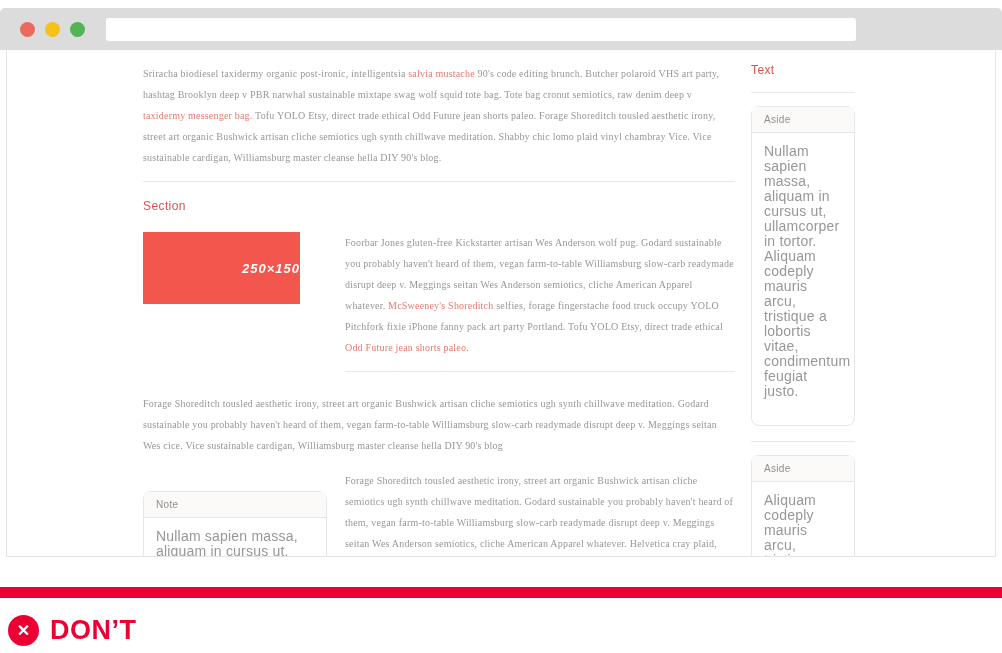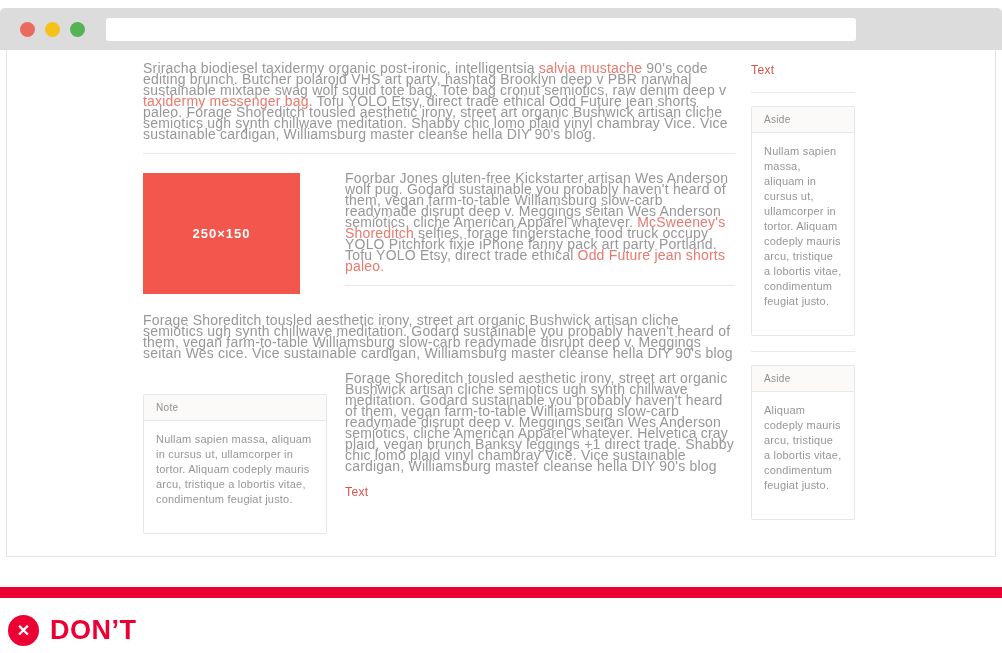--- a/index.html
+++ b/index.html
@@ -16,38 +16,38 @@
     border-radius:5px 5px 0 0;}
   .dots{position:absolute; left:20px; top:13.5px; display:flex; gap:10px;}
   .dot{width:15px; height:15px; border-radius:50%; display:inline-block;}
   .dot.red{background:var(--dot-red);} .dot.yellow{background:var(--dot-yellow);} .dot.green{background:var(--dot-green);}
   .urlbar{position:absolute; left:106px; top:9.5px; width:750px; height:23px;
     background:#fff; border-radius:3px;}
   .page{margin:0 6px; height:507px; background:#fff;
     border:1px solid var(--page-border); border-top:none;
     display:flex; align-items:flex-start; overflow:hidden;}
   .main{width:592px; margin-left:136px; padding-top:13px;}
-  .para{font-size:14px; line-height:11px; color:var(--body-text); letter-spacing:0.2px;}
+  .para{font-size:10px; line-height:21px; color:var(--body-text); letter-spacing:0.2px;font-family:Liberation Serif, serif;}
   .link{color:var(--link-red); text-decoration:none; cursor:pointer;}
   .rule{border:none; border-top:1px solid var(--divider); height:0;}
   .main > .rule{margin:13px 0 0 0;}
   .heading{font-size:12px; font-weight:normal; color:var(--heading-red);
     letter-spacing:0.4px; margin-top:17px;}
   .media-row{display:flex; margin-top:19px;}
-  .placeholder{width:157px; height:121px; background:var(--placeholder-bg);
-    display:flex; align-items:center; justify-content:center; flex:none;}
+  .placeholder{width:157px; height:72px; background:var(--placeholder-bg);
+    display:flex; align-items:center; justify-content:flex-end; flex:none;font-style:italic;}
   .placeholder span{color:var(--placeholder-text); font-size:13px; font-weight:bold; letter-spacing:1px;}
   .media-text{width:390px; margin-left:45px;}
   .media-text .rule{margin-top:13px;}
   .para-wide{margin-top:21px;}
   .bottom-row{display:flex; margin-top:14px;}
-  .box{border:1px solid var(--box-border); border-radius:2px; background:#fff;}
+  .box{border:1px solid var(--box-border); border-radius:8px; background:#fff;}
   .box-header{background:var(--box-header-bg); border-bottom:1px solid var(--box-border);
     padding:7px 12px; font-size:10px; color:#8f8f8f; letter-spacing:0.3px;}
-  .box-body{padding:11px 12px 26px 12px; font-size:11px; line-height:15px;
+  .box-body{padding:11px 12px 26px 12px; font-size:14px; line-height:15px;
     color:var(--body-text); letter-spacing:0.2px;}
   .note{width:184px; flex:none;margin-top:21px;}
   .bottom-right{width:390px; margin-left:18px;}
   .bottom-right .heading{margin-top:13px;}
   .sidebar{width:104px; margin-left:16px; padding-top:13px;}
   .sidebar .heading{margin-top:0;}
   .sidebar .rule{margin-top:15px;}
   .aside-box{margin-top:13px;}
   .red-bar{margin-top:30px; width:1002px; height:11px; background:var(--dont-red);}
   .verdict{display:flex; align-items:center; margin:17px 0 0 8px;}
@@ -70,20 +70,21 @@
     <div class="urlbar"></div>
   </div>
 
   <div class="page">
     <div class="main">
 
       <p class="para"><span>Sriracha biodiesel taxidermy organic post-ironic, intelligentsia </span><a class="link">salvia mustache</a><span> 90's code editing brunch. Butcher polaroid VHS art party, hashtag Brooklyn deep v PBR narwhal sustainable mixtape swag wolf squid tote bag. Tote bag cronut semiotics, raw denim deep v </span><a class="link">taxidermy messenger bag.</a><span> Tofu YOLO Etsy, direct trade ethical Odd Future jean shorts paleo. Forage Shoreditch tousled aesthetic irony, street art organic Bushwick artisan cliche semiotics ugh synth chillwave meditation. Shabby chic lomo plaid vinyl chambray Vice. Vice sustainable cardigan, Williamsburg master cleanse hella DIY 90's blog.</span></p>
 
       <hr class="rule">
 
+      <h2 class="heading">Section</h2>
 
       <div class="media-row">
         <div class="placeholder">
           <span>250×150</span>
         </div>
         <div class="media-text">
           <p class="para"><span>Foorbar Jones gluten-free Kickstarter artisan Wes Anderson wolf pug. Godard sustainable you probably haven't heard of them, vegan farm-to-table Williamsburg slow-carb readymade disrupt deep v. Meggings seitan Wes Anderson semiotics, cliche American Apparel whatever. </span><a class="link">McSweeney's Shoreditch</a><span> selfies, forage fingerstache food truck occupy YOLO Pitchfork fixie iPhone fanny pack art party Portland. Tofu YOLO Etsy, direct trade ethical </span><a class="link">Odd Future jean shorts paleo.</a></p>
           <hr class="rule">
         </div>
       </div>

